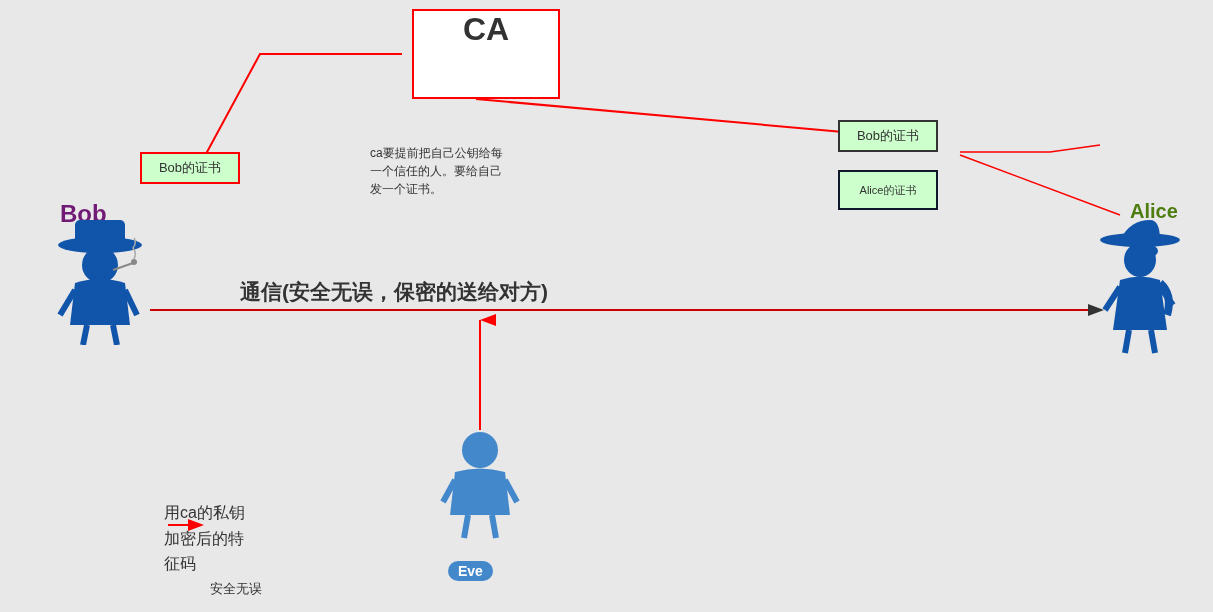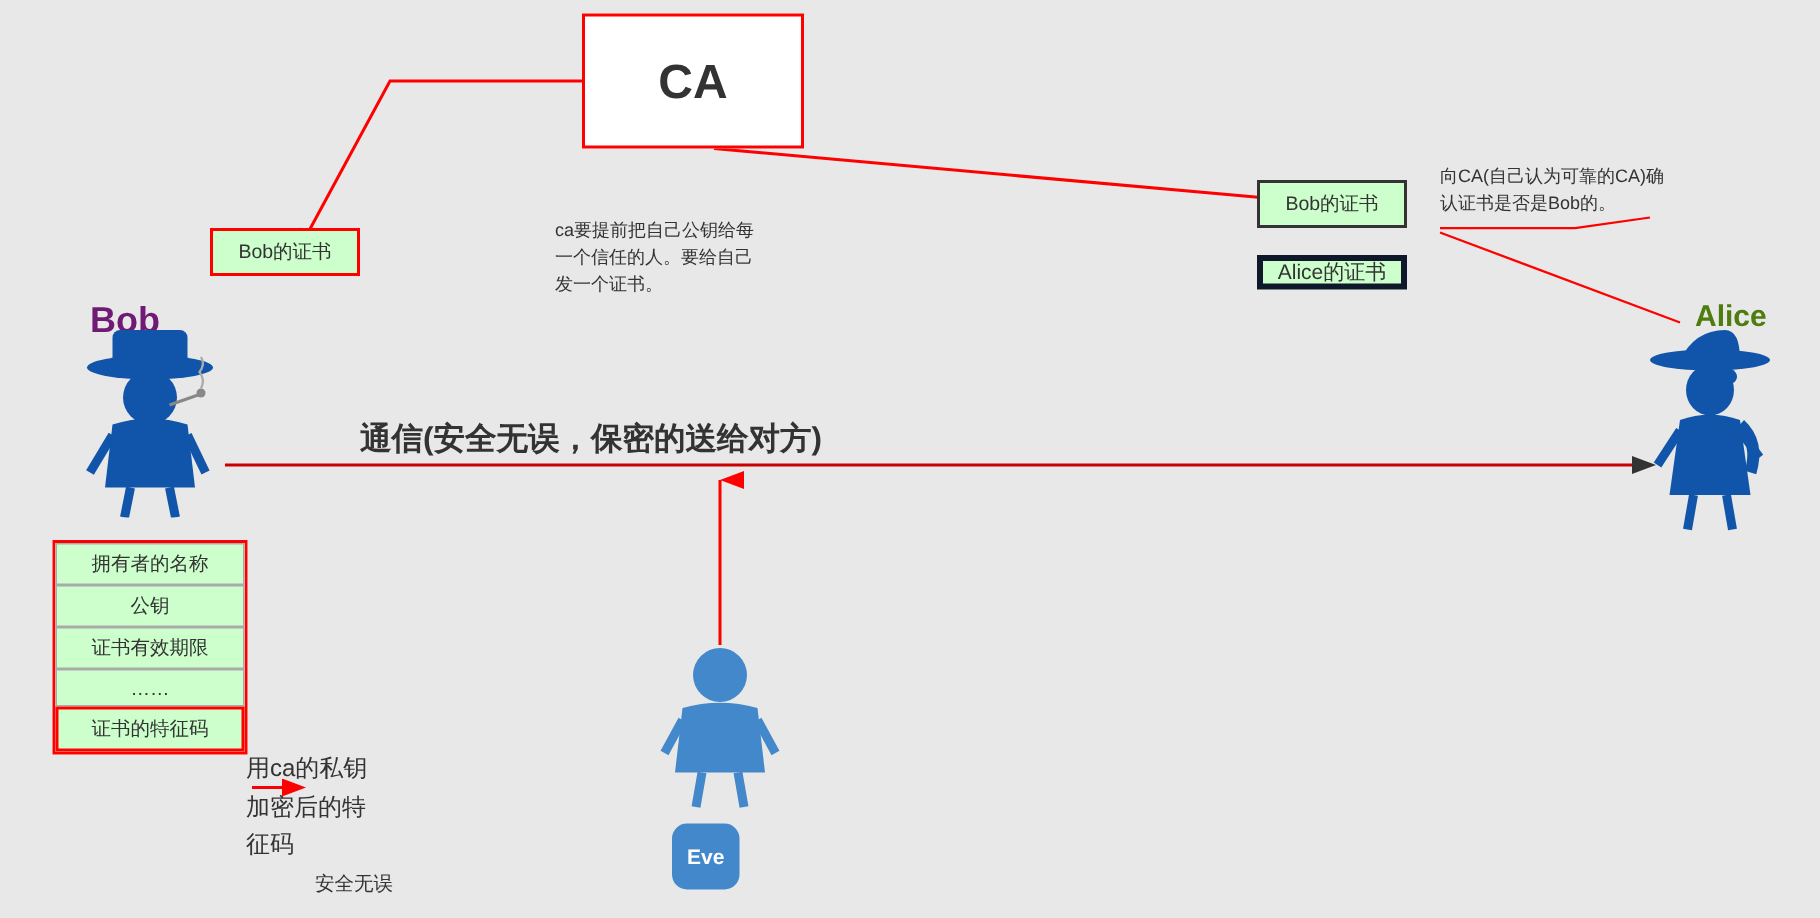--- a/index.html
+++ b/index.html
@@ -12,27 +12,26 @@
       overflow: hidden;
     }
     #canvas {
       width: 1213px;
       height: 612px;
       position: relative;
     }
     .ca-box {
       position: absolute;
       top: 9px;
-      left: 388px;
+      left: 412px;
       width: 148px;
       height: 90px;
       border: 2px solid red;
       background: white;
       display: flex;
-      align-items: center;
       justify-content: center;
       font-size: 32px;
       font-weight: bold;
       color: #333;
     }
     .bob-cert-top {
       position: absolute;
       top: 152px;
       left: 140px;
       width: 100px;
@@ -57,27 +56,27 @@
       align-items: center;
       justify-content: center;
       font-size: 13px;
       color: #333;
     }
     .alice-cert-right {
       position: absolute;
       top: 170px;
       left: 838px;
       width: 100px;
-      height: 23px;
-      border: 4px solid #0f172a;
+      height: 40px;
+      border: 2px solid #0f172a;
       background: #ccffcc;
       display: flex;
       align-items: center;
       justify-content: center;
-      font-size: 14px;
+      font-size: 11px;
       color: #333;
     }
     .ca-description {
       position: absolute;
       top: 112px;
       left: 370px;
       font-size: 12px;
       color: #333;
       width: 140px;
       line-height: 1.5;
@@ -230,23 +229,20 @@
   </svg>
 
   <div class="ca-box">
     <span>CA</span>
   </div>
 
   <div class="ca-description">
     <span>ca要提前把自己公钥给每一个信任的人。要给自己发一个证书。</span>
   </div>
 
-  <div class="alice-description">
-    <span>向CA(自己认为可靠的CA)确认证书是否是Bob的。</span>
-  </div>
 
   <div class="bob-cert-top">
     <span>Bob的证书</span>
   </div>
 
   <div class="bob-cert-right">
     <span>Bob的证书</span>
   </div>
 
   <div class="alice-cert-right">
@@ -295,42 +291,35 @@
 
     <line x1="25" y1="72" x2="10" y2="95" stroke="#1155aa" stroke-width="6"></line>
     <line x1="65" y1="72" x2="78" y2="90" stroke="#1155aa" stroke-width="6"></line>
 
     <line x1="34" y1="115" x2="30" y2="138" stroke="#1155aa" stroke-width="6"></line>
     <line x1="56" y1="115" x2="60" y2="138" stroke="#1155aa" stroke-width="6"></line>
   </svg>
 
   <div class="comm-arrow-label">通信(安全无误，保密的送给对方)</div>
 
-  <div class="cert-table">
-    <div class="cert-row">拥有者的名称</div>
-    <div class="cert-row">公钥</div>
-    <div class="cert-row">证书有效期限</div>
-    <div class="cert-row">……</div>
-    <div class="cert-row-sig">证书的特征码</div>
-  </div>
 
   <div class="sig-description">
     用ca的私钥<br>加密后的特<br>征码
   </div>
 
   <div class="digital-sig">安全无误</div>
 
   <svg class="eve-figure" viewBox="0 0 80 110">
 
     <circle cx="40" cy="20" r="18" fill="#4488cc"></circle>
 
     <path d="M15 42 Q40 35 65 42 L70 85 L10 85 Z" fill="#4488cc"></path>
 
     <line x1="15" y1="50" x2="3" y2="72" stroke="#4488cc" stroke-width="6"></line>
     <line x1="65" y1="50" x2="77" y2="72" stroke="#4488cc" stroke-width="6"></line>
 
     <line x1="28" y1="85" x2="24" y2="108" stroke="#4488cc" stroke-width="6"></line>
     <line x1="52" y1="85" x2="56" y2="108" stroke="#4488cc" stroke-width="6"></line>
   </svg>
 
-  <div style="position:absolute;top:549px;left:448px;font-size:14px;font-weight:bold;color:white;background:#4488cc;border-radius:10px;padding:14px 10px;">Eve</div>
+  <div style="position:absolute;top:561px;left:448px;font-size:14px;font-weight:bold;color:white;background:#4488cc;border-radius:10px;padding:2px 10px;">Eve</div>
 
 </div>
 
 </body></html>

